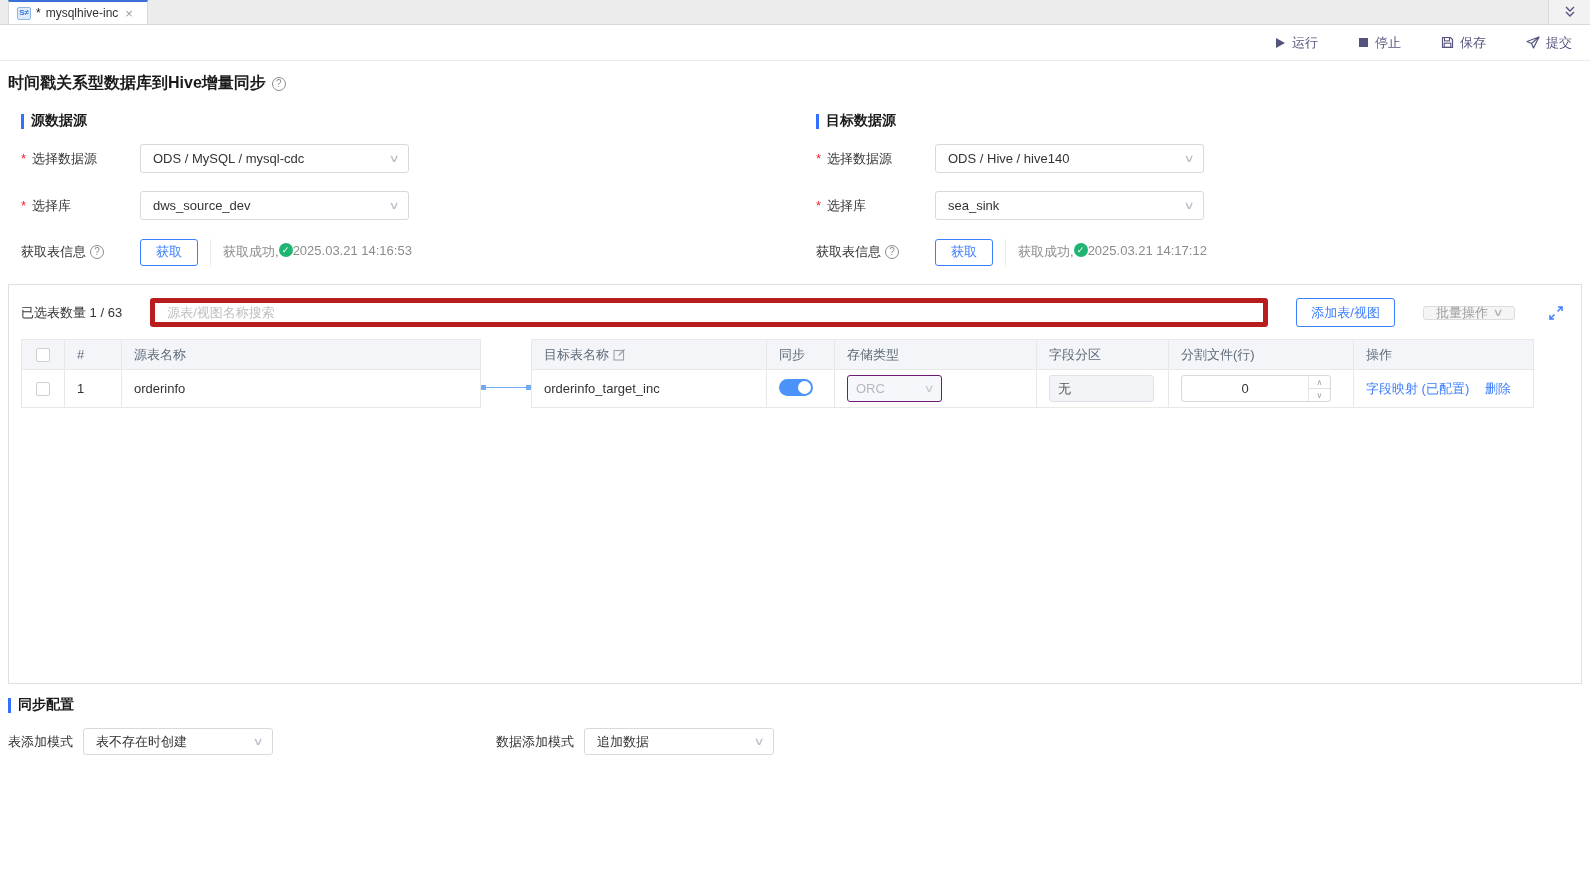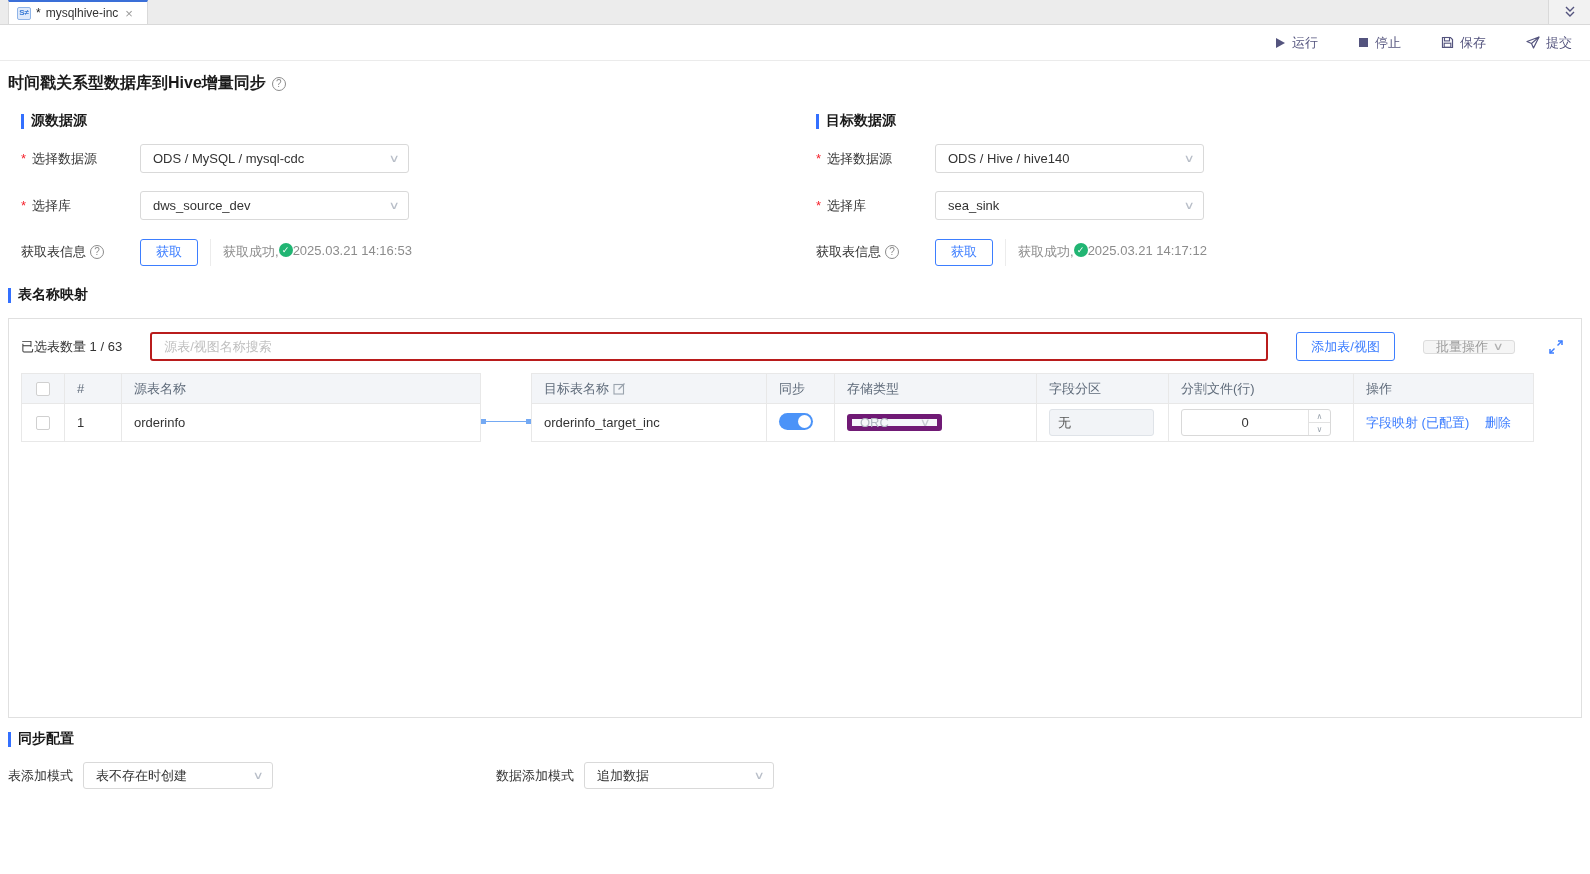--- a/index.html
+++ b/index.html
@@ -39,21 +39,21 @@
   .fetch-btn { height:27px; padding:0 15px; border:1px solid #3d7eff; border-radius:3px; background:#fff; color:#3d7eff; font-size:13px; cursor:pointer; font-family:inherit; }
   .fetch-divider { width:1px; height:27px; background:#ececec; margin:0 12px; }
   .fetch-status { color:#8c8c8c; font-size:13px; display:flex; align-items:flex-start; }
   .ok-icon { width:14px; height:14px; border-radius:50%; background:#21b573; color:#fff; font-size:9px; display:inline-flex; align-items:center; justify-content:center; line-height:1; }
 
   
   .mapping-wrap { padding:0 8px; }
   .panel { border:1px solid #e0e0e0; height:400px; background:#fff; }
   .panel-toolbar { display:flex; align-items:center; padding:13px 12px 12px 12px; gap:28px; }
   .count-label { white-space:nowrap; color:#333; }
-  .search-input { flex:1; height:29px; border:2px solid #b91c1c; border-radius:3px; padding:0 12px; font-size:13px; font-family:inherit; color:#333; outline:none; }
+  .search-input { flex:1; height:29px; border:5px solid #b91c1c; border-radius:3px; padding:0 12px; font-size:13px; font-family:inherit; color:#333; outline:none; }
   .search-input::placeholder { color:#bfbfbf; }
   .btn-outline-blue { height:29px; padding:0 14px; background:#fff; border:1px solid #3d7eff; border-radius:3px; color:#3d7eff; font-size:13px; cursor:pointer; font-family:inherit; white-space:nowrap; }
   .btn-grey { height:14px; padding:0 12px; background:#f5f5f5; border:1px solid #dcdcdc; border-radius:3px; color:#9b9b9b; font-size:13px; cursor:not-allowed; font-family:inherit; display:flex; align-items:center; gap:6px; white-space:nowrap; }
   .expand-icon { width:18px; height:18px; margin:0 4px; cursor:pointer; }
 
   .tables-row { display:flex; padding:0 12px; position:relative; }
   table.map { border-collapse:collapse; table-layout:fixed; }
   table.map th { background:#f3f5f8; height:30px; font-weight:normal; text-align:left; color:#5f6b7a; font-size:13px; padding:0 12px; border:1px solid #e8e8e8; white-space:nowrap; }
   table.map td { height:38px; padding:0 12px; border:1px solid #e8e8e8; font-size:13px; color:#333; background:#fff; }
   .src-table { width:460px; }
@@ -62,21 +62,21 @@
   .checkbox { width:14px; height:14px; border:1px solid #d0d0d0; border-radius:2px; background:#fff; margin:0 auto; cursor:pointer; }
   .gap { width:50px; position:relative; flex:0 0 auto; }
   .connector { position:absolute; left:0; right:0; top:48px; height:1px; background:#74a9f3; }
   .connector::before, .connector::after { content:""; position:absolute; top:-2.5px; width:5px; height:5px; background:#74a9f3; }
   .connector::before { left:0; } .connector::after { right:0; }
   .tgt-table { width:1003px; }
   .th-flex { display:flex; align-items:center; gap:4px; }
   .edit-icon { color:#9aa3ad; }
   .toggle { width:34px; height:17px; border-radius:9px; background:#4b93f8; position:relative; cursor:pointer; display:inline-block; }
   .toggle .knob { position:absolute; right:2px; top:2px; width:13px; height:13px; border-radius:50%; background:#fff; }
-  .mini-select { width:95px; height:17px; background:#f5f7fa; border:5px solid #701a75; border-radius:3px; display:flex; align-items:center; padding:0 8px; color:#b3b8c2; cursor:not-allowed; }
+  .mini-select { width:95px; height:27px; background:#f5f7fa; border:1px solid #701a75; border-radius:3px; display:flex; align-items:center; padding:0 8px; color:#b3b8c2; cursor:not-allowed; }
   .mini-select .sel-text { flex:1; }
   .mini-input-dis { width:105px; height:27px; background:#f2f4f7; border:1px solid #dfe3e8; border-radius:3px; display:flex; align-items:center; padding:0 8px; color:#555; }
   .num-input { width:150px; height:27px; border:1px solid #d9d9d9; border-radius:3px; background:#fff; display:flex; align-items:stretch; overflow:hidden; }
   .num-val { flex:1; display:flex; align-items:center; justify-content:center; color:#333; }
   .spinner { width:22px; border-left:1px solid #e2e2e2; display:flex; flex-direction:column; }
   .spin-btn { flex:1; display:flex; align-items:center; justify-content:center; font-size:8px; color:#9aa3ad; cursor:pointer; }
   .spin-btn + .spin-btn { border-top:1px solid #e2e2e2; }
   .op-link { color:#3d7eff; cursor:pointer; white-space:nowrap; }
   .op-link + .op-link { margin-left:12px; }
 
@@ -217,24 +217,20 @@
       <span class="fetch-status">
         <span>获取成功,</span>
         <span class="ok-icon">✓</span>
         <span>2025.03.21 14:17:12</span>
       </span>
     </div>
   </div>
 </div>
 
 <div class="mapping-wrap">
-  <div class="section-head" style="margin-top:2px;">
-    <span class="section-bar"></span>
-    <span class="section-title">表名称映射</span>
-  </div>
 
   <div class="panel">
     <div class="panel-toolbar">
       <span class="count-label">已选表数量 1 / 63</span>
       <input class="search-input" type="text" placeholder="源表/视图名称搜索" style="">
       <button class="btn-outline-blue">添加表/视图</button>
       <button class="btn-grey">
         <span>批量操作</span>
         <span class="chev" style="color:#b0b0b0;">∨</span>
       </button>

